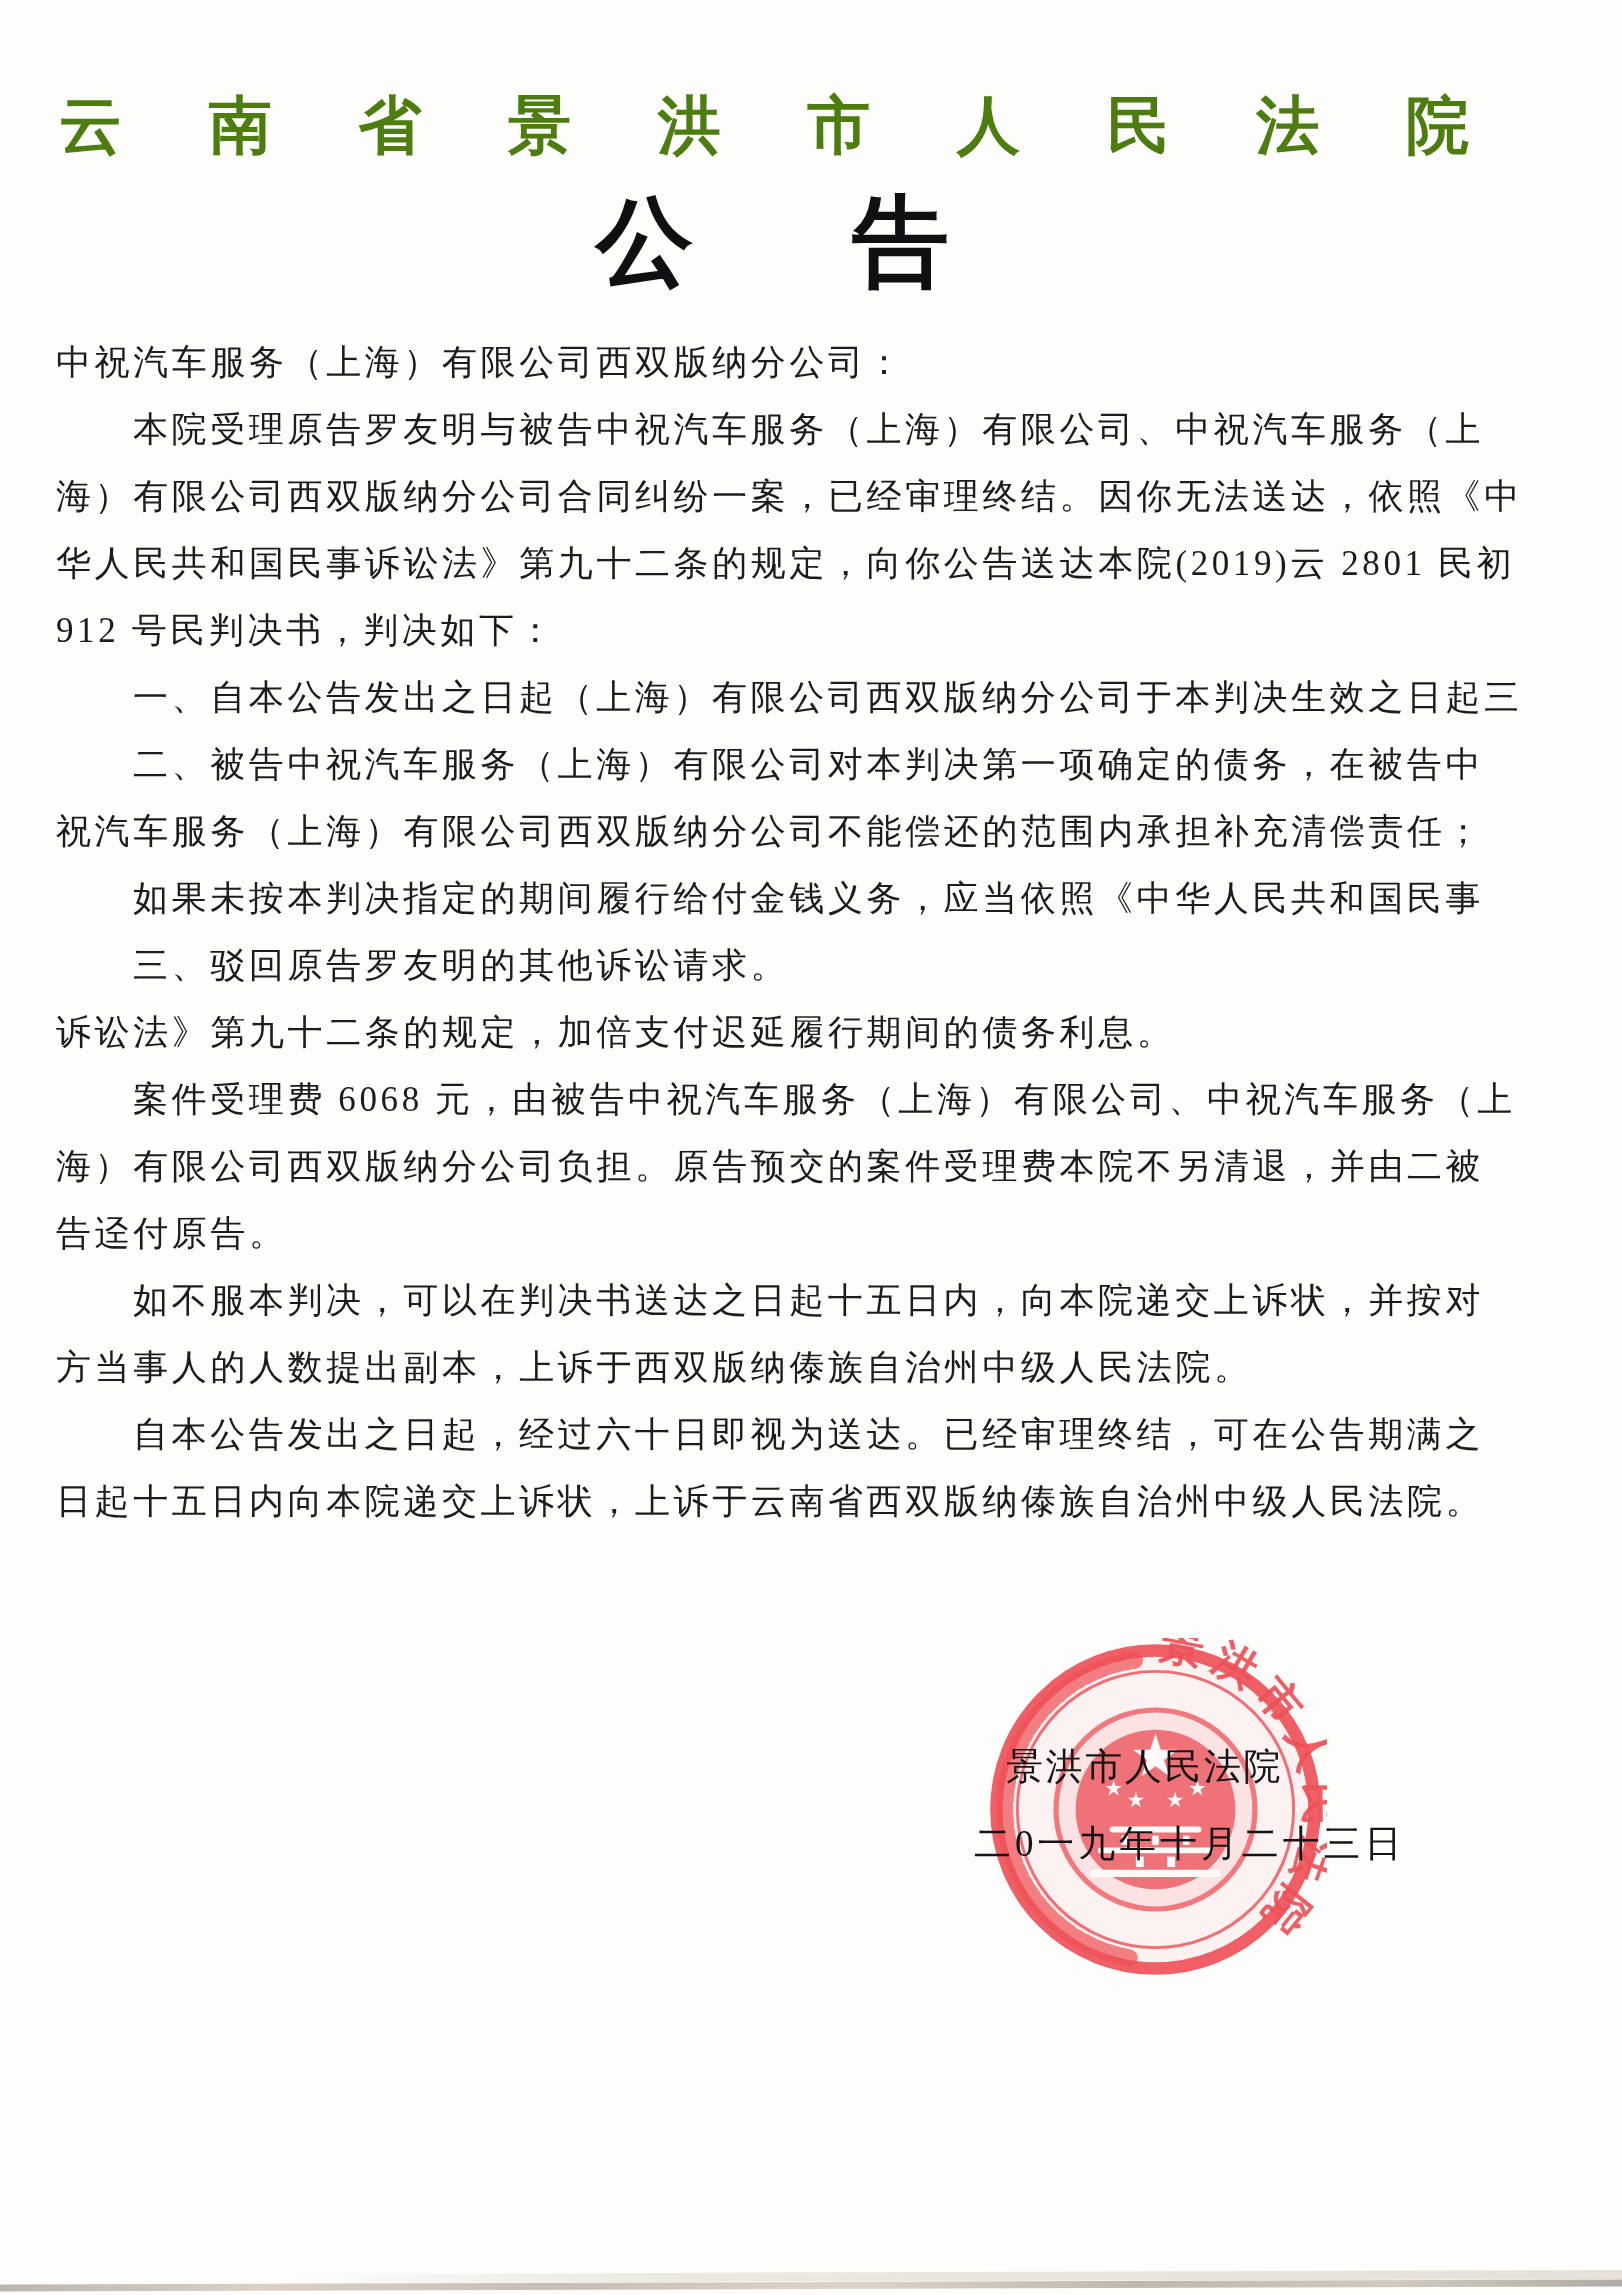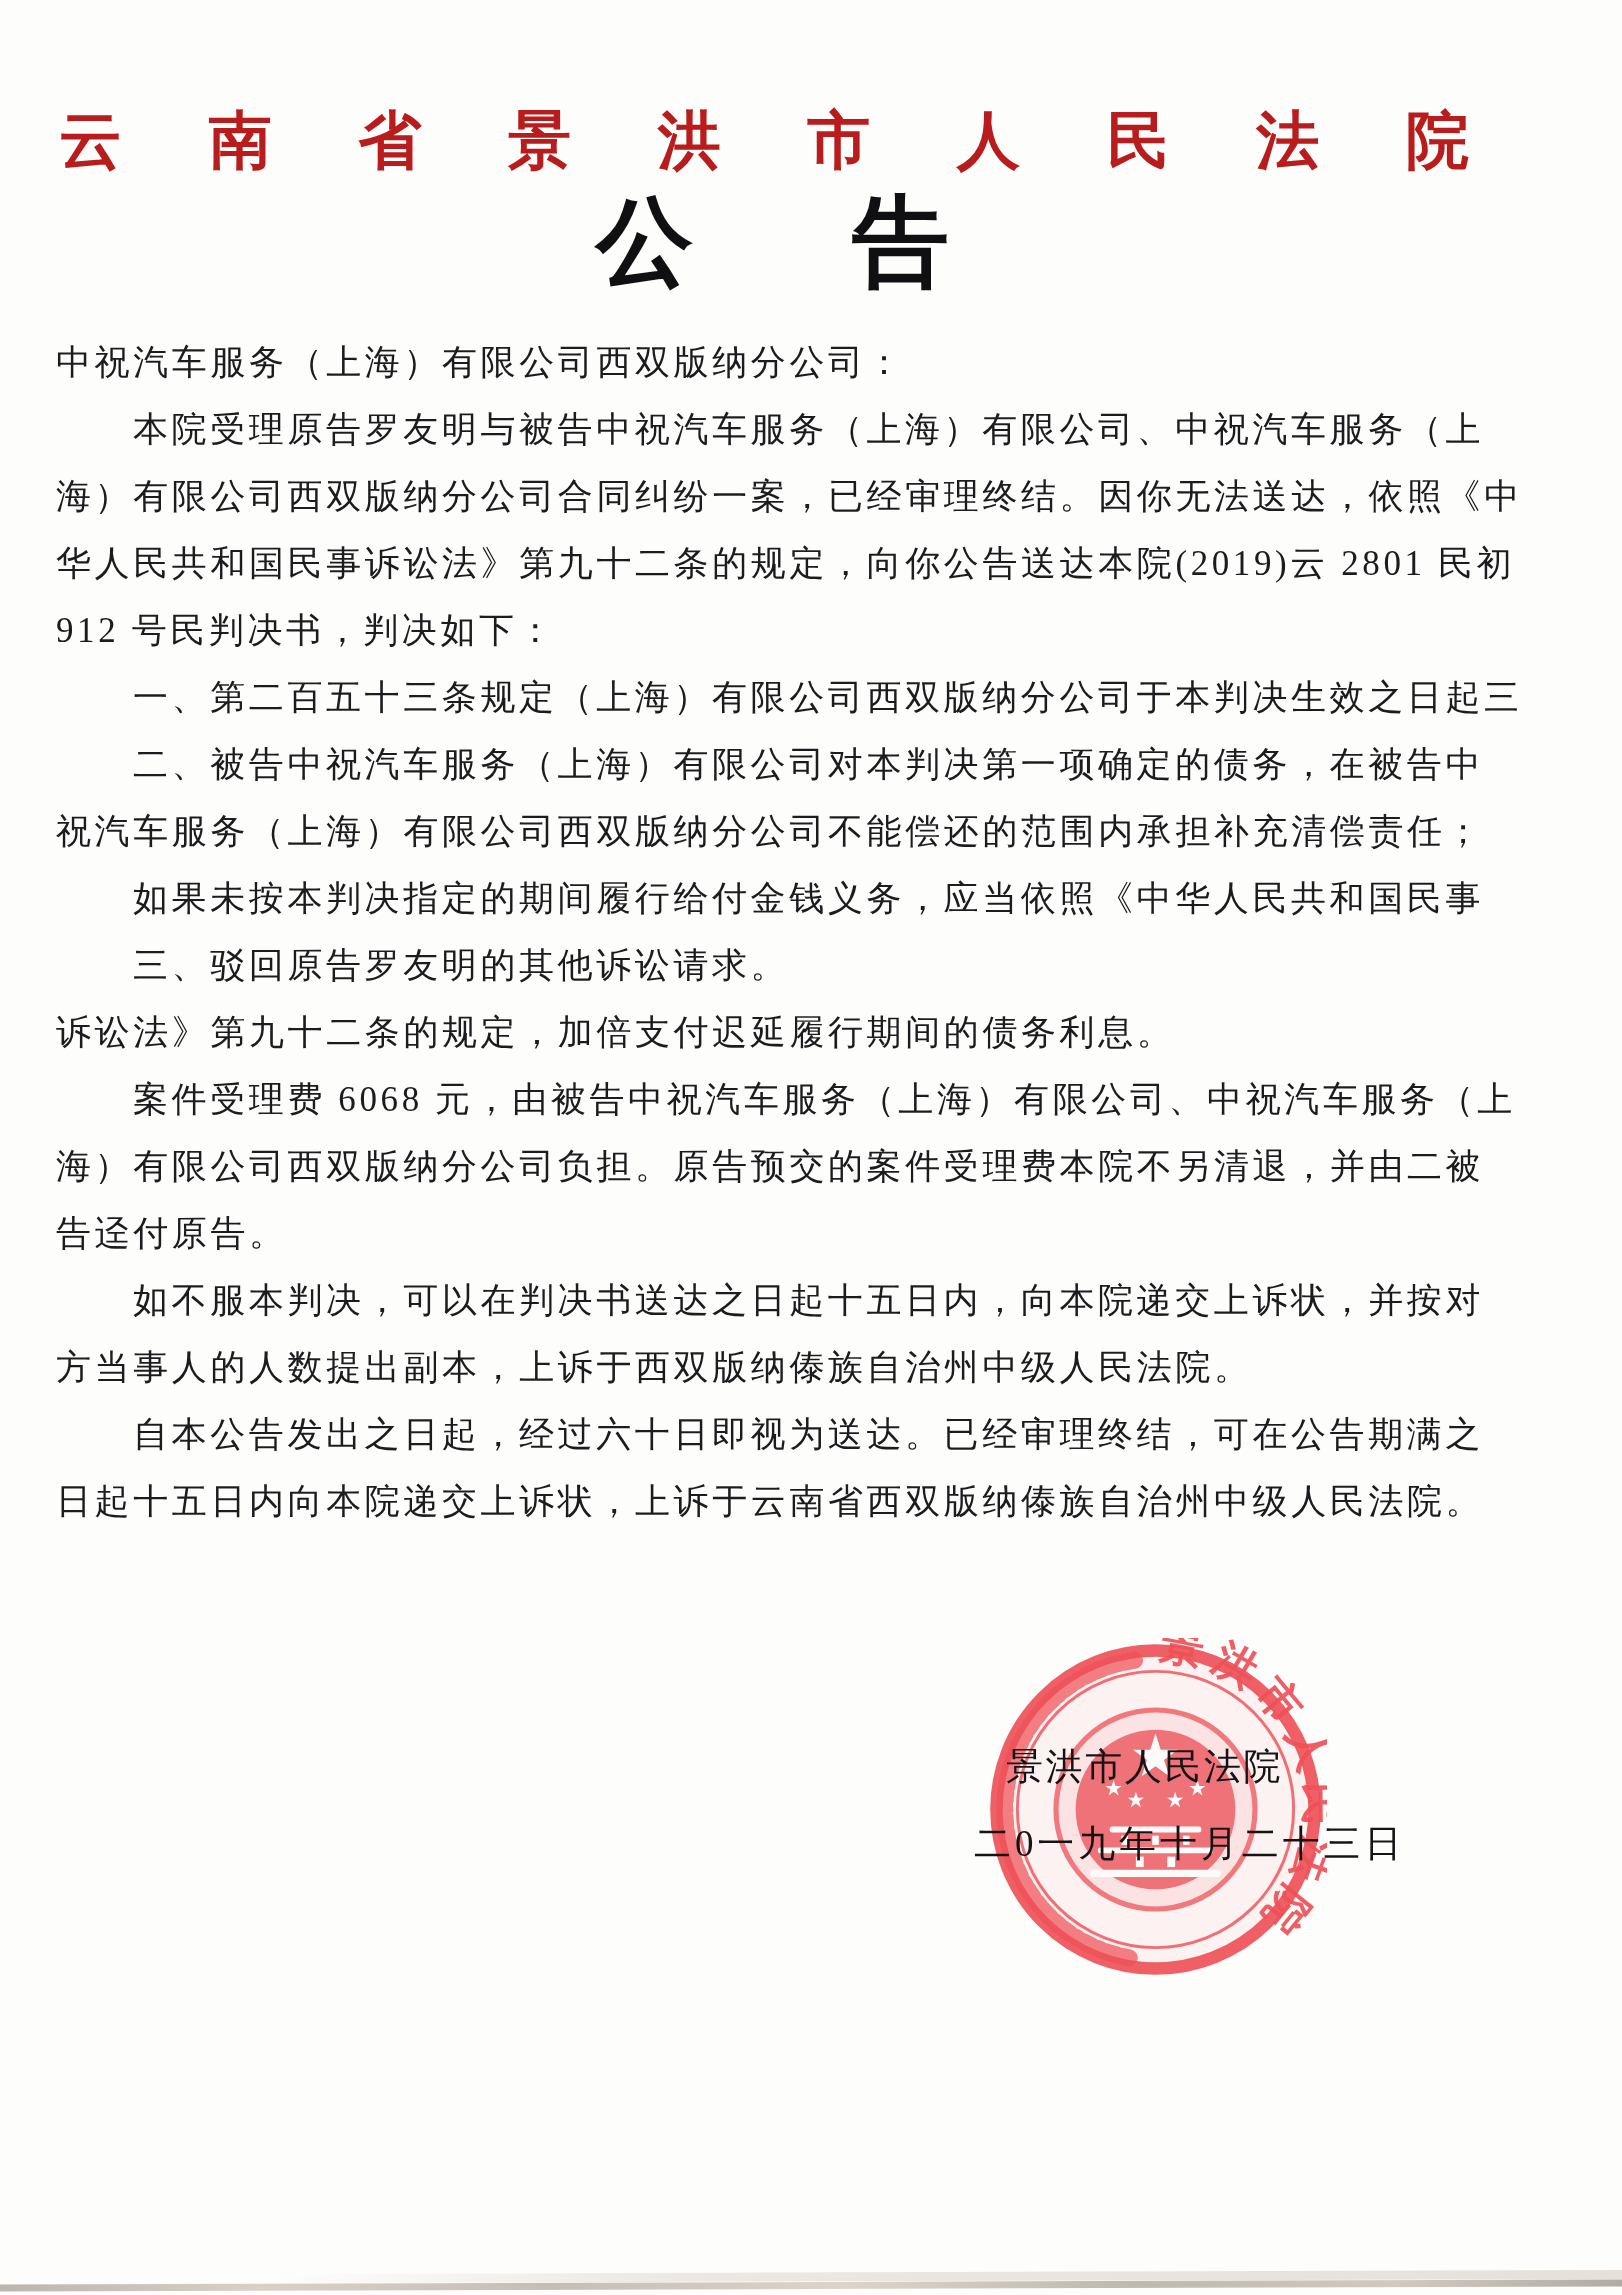--- a/index.html
+++ b/index.html
@@ -9,25 +9,25 @@
     height: 2295px;
     background: #fdfdfc;
     overflow: hidden;
     font-family: "Liberation Serif", "DejaVu Serif", serif;
     color: #1b1b1d;
   }
 
   
   .court-title {
     position: absolute;
-    left: 59px; top: 105px;
+    left: 59px; top: 90px;
     width: 1410px;
     font-size: 63px;
     font-weight: bold;
-    color: #b91c1c;
+    color: #4d7c0f;
     text-align: justify;
     text-align-last: justify;
     white-space: nowrap;
     letter-spacing: 0;
     line-height: 72px;
   }
   .doc-type {
     position: absolute;
     left: 596px; top: 187px;
     width: 353px;
@@ -113,21 +113,21 @@
 
   <div class="doc-type">公告</div>
 
   <div class="body-text">
     <div class="line">中祝汽车服务（上海）有限公司西双版纳分公司：</div>
     <div>
         <div class="line indent">本院受理原告罗友明与被告中祝汽车服务（上海）有限公司、中祝汽车服务（上</div>
         <div class="line">海）有限公司西双版纳分公司合同纠纷一案，已经审理终结。因你无法送达，依照《中</div>
         <div class="line">华人民共和国民事诉讼法》第九十二条的规定，向你公告送达本院(2019)云 2801 民初</div>
         <div class="line">912 号民判决书，判决如下：</div>
-        <div class="line indent">一、第二百五十三条规定（上海）有限公司西双版纳分公司于本判决生效之日起三</div>
+        <div class="line indent">一、自本公告发出之日起（上海）有限公司西双版纳分公司于本判决生效之日起三</div>
         <div class="line indent">二、被告中祝汽车服务（上海）有限公司对本判决第一项确定的债务，在被告中</div>
         <div class="line">祝汽车服务（上海）有限公司西双版纳分公司不能偿还的范围内承担补充清偿责任；</div>
         <div class="line indent">如果未按本判决指定的期间履行给付金钱义务，应当依照《中华人民共和国民事</div>
         <div class="line indent">三、驳回原告罗友明的其他诉讼请求。</div>
         <div class="line">诉讼法》第九十二条的规定，加倍支付迟延履行期间的债务利息。</div>
         <div class="line indent">案件受理费 6068 元，由被告中祝汽车服务（上海）有限公司、中祝汽车服务（上</div>
         <div class="line">海）有限公司西双版纳分公司负担。原告预交的案件受理费本院不另清退，并由二被</div>
         <div class="line">告迳付原告。</div>
         <div class="line indent">如不服本判决，可以在判决书送达之日起十五日内，向本院递交上诉状，并按对</div>
         <div class="line">方当事人的人数提出副本，上诉于西双版纳傣族自治州中级人民法院。</div>

